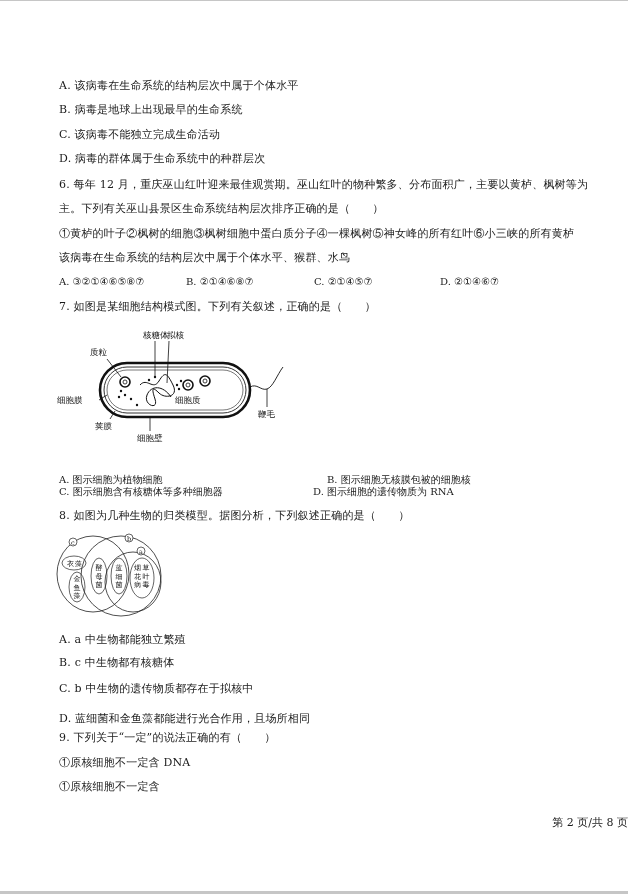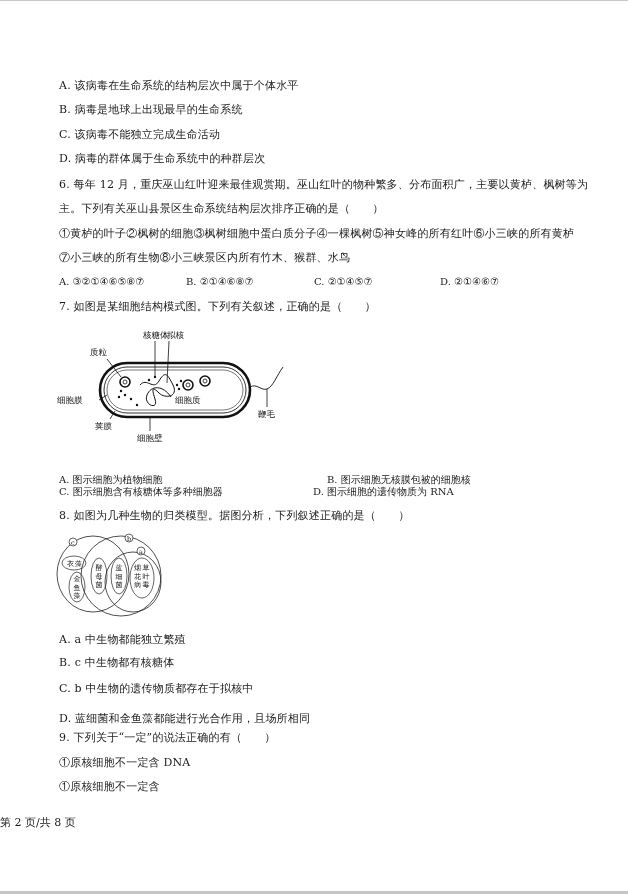--- a/index.html
+++ b/index.html
@@ -5,38 +5,38 @@
   html, body { margin: 0; padding: 0; }
   body {
     width: 628px; height: 894px; background: #ffffff; position: relative; overflow: hidden;
     font-family: "DejaVu Serif", "Liberation Serif", serif; color: #1a1a1a;
   }
   .top-rule { position: absolute; left: 0; top: 0; width: 628px; height: 1px; background: #c6c6c6; }
   .bottom-rule { position: absolute; left: 0; top: 891px; width: 628px; height: 3px; background: #c6c6c6; }
   .line { position: absolute; left: 59px; font-size: 11px; line-height: 14px; white-space: nowrap; letter-spacing: 0.2px; }
   .opt-row { position: absolute; left: 59px; font-size: 10px; line-height: 14px; white-space: nowrap; }
   .opt-row span { position: absolute; top: 0; white-space: nowrap; }
-  .footer { position: absolute; top: 815px; left: 0; width: 628px; text-align: left; font-size: 11px; }
+  .footer { position: absolute; top: 815px; left: 0; width: 628px; text-align: right; font-size: 11px; }
   svg text { font-family: "DejaVu Sans", "Liberation Sans", sans-serif; }
   .venn text { font-family: "DejaVu Serif", "Liberation Serif", serif; }
 </style>
 </head>
 <body>
 
 <div class="top-rule"></div>
 
 <div class="line" style="top:79px">A. 该病毒在生命系统的结构层次中属于个体水平</div>
 <div class="line" style="top:103px">B. 病毒是地球上出现最早的生命系统</div>
 <div class="line" style="top:128px">C. 该病毒不能独立完成生命活动</div>
 <div class="line" style="top:152px">D. 病毒的群体属于生命系统中的种群层次</div>
 
 <div class="line" style="top:178px">6. 每年 12 月，重庆巫山红叶迎来最佳观赏期。巫山红叶的物种繁多、分布面积广，主要以黄栌、枫树等为</div>
 <div class="line" style="top:202px">主。下列有关巫山县景区生命系统结构层次排序正确的是（　　）</div>
 <div class="line" style="top:227px">①黄栌的叶子②枫树的细胞③枫树细胞中蛋白质分子④一棵枫树⑤神女峰的所有红叶⑥小三峡的所有黄栌</div>
-<div class="line" style="top:251px">⑦小三峡的所有生物⑧小三峡景区内所有竹木、猴群、水鸟</div>
+<div class="line" style="top:251px">该病毒在生命系统的结构层次中属于个体水平、猴群、水鸟</div>
 <div class="opt-row" style="top:275px; width:540px; height:14px;">
   <span style="left:0">A. ③②①④⑥⑤⑧⑦</span>
   <span style="left:127px">B. ②①④⑥⑧⑦</span>
   <span style="left:255px">C. ②①④⑤⑦</span>
   <span style="left:381px">D. ②①④⑥⑦</span>
 </div>
 
 <div class="line" style="top:300px">7. 如图是某细胞结构模式图。下列有关叙述，正确的是（　　）</div>
 
 <svg style="position:absolute; left:55px; top:325px;" width="230" height="120" viewBox="0 0 230 120">

